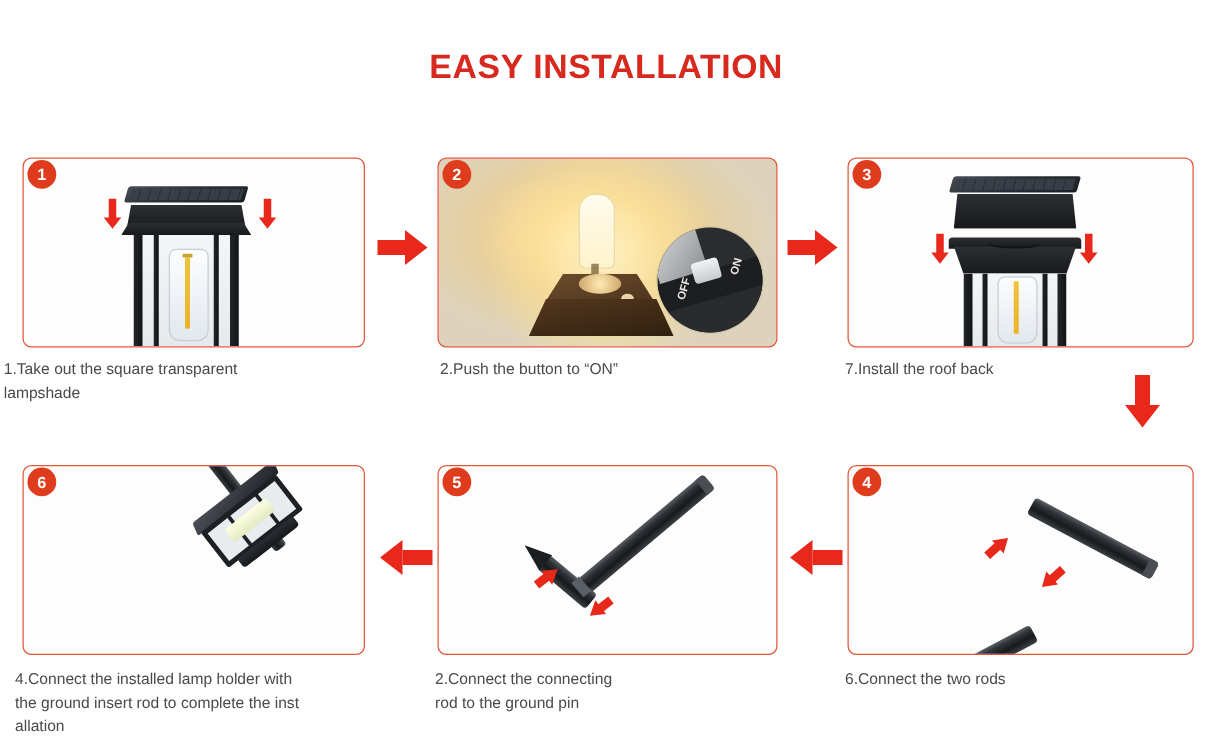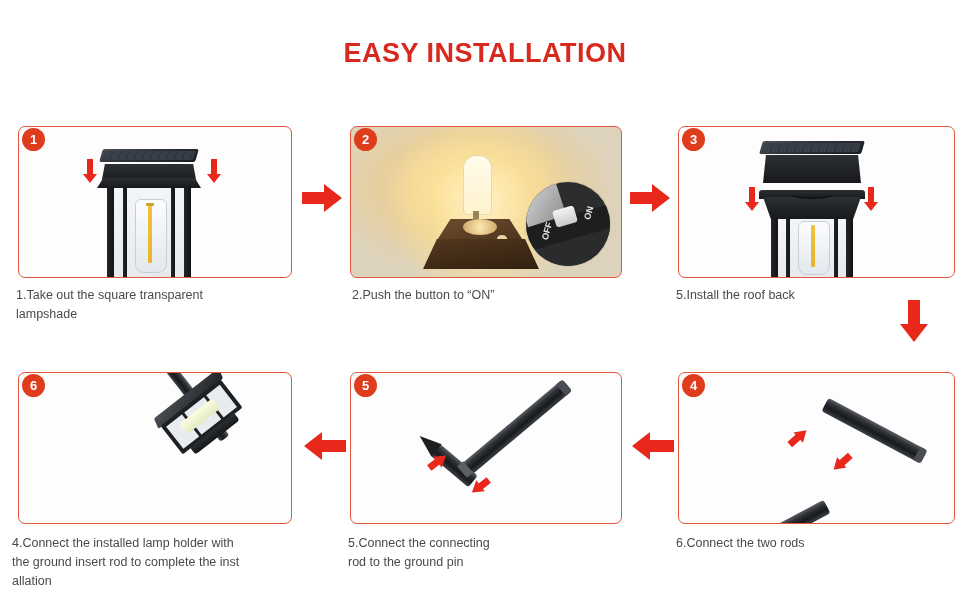--- a/index.html
+++ b/index.html
@@ -152,21 +152,21 @@
       <div class="ra-stem" style="left:4px;top:0;width:6px;height:16px;"></div>
       <div class="ra-head" style="left:0;top:15px;"></div>
     </div>
     <div style="position:absolute;left:188px;top:32px;width:14px;height:26px;">
       <div class="ra-stem" style="left:4px;top:0;width:6px;height:16px;"></div>
       <div class="ra-head" style="left:0;top:15px;"></div>
     </div>
   </div>
 </div>
 <div class="badge" style="left:22px; top:128px;">1</div>
-<div class="caption" style="left:16px; top:286px; width:290px;">1.Take out the square transparent
+<div class="caption" style="left:3px; top:286px; width:290px;">1.Take out the square transparent
 lampshade</div>
 
 <div class="panel warm" style="left:350px; top:126px; width:272px; height:152px;">
   <div style="position:absolute;left:0;top:0;width:100%;height:100%;">
     <div class="p2-glow" style="left:36px; top:-16px; width:190px; height:190px;"></div>
 
     <div class="p2-bulb" style="left:112px; top:28px; width:27px; height:58px;"></div>
     <div style="position:absolute;left:122px;top:84px;width:6px;height:14px;background:rgba(120,95,55,.75);"></div>
 
     <div style="position:absolute;left:86px;top:92px;width:86px;height:30px;background:linear-gradient(165deg,#6d4c2c,#40291661);background-color:#4d3520;clip-path:polygon(16% 0,84% 0,100% 72%,0 72%);"></div>
@@ -211,21 +211,21 @@
       <div class="ra-stem" style="left:4px;top:0;width:6px;height:16px;"></div>
       <div class="ra-head" style="left:0;top:15px;"></div>
     </div>
     <div style="position:absolute;left:185px;top:60px;width:14px;height:26px;">
       <div class="ra-stem" style="left:4px;top:0;width:6px;height:16px;"></div>
       <div class="ra-head" style="left:0;top:15px;"></div>
     </div>
   </div>
 </div>
 <div class="badge" style="left:682px; top:128px;">3</div>
-<div class="caption" style="left:676px; top:286px; width:290px;">5.Install the roof back</div>
+<div class="caption" style="left:676px; top:286px; width:290px;">7.Install the roof back</div>
 
 <div class="panel" style="left:678px; top:372px; width:277px; height:152px;">
   <div style="position:absolute;left:0;top:0;width:100%;height:100%;">
     <div style="position:absolute;left:146px;top:24px;width:112px;height:15px;transform:rotate(28deg);transform-origin:0 50%;">
       <div class="rod-seg" style="left:0;top:0;width:112px;height:15px;"></div>
       <div style="position:absolute;right:0;top:0;width:8px;height:15px;background:#4a4e53;border-radius:0 3px 3px 0;"></div>
     </div>
     <div style="position:absolute;left:36px;top:126px;width:112px;height:15px;transform:rotate(-28deg) translateY(0);transform-origin:100% 50%;">
       <div class="rod-seg" style="left:0;top:0;width:112px;height:15px;"></div>
 
@@ -261,21 +261,21 @@
       <div class="ra-stem" style="left:0;top:6px;width:13px;height:7px;"></div>
       <div class="ra-head" style="left:10px;top:3px;border-top:7px solid transparent;border-bottom:7px solid transparent;border-left:11px solid #e8281b;"></div>
     </div>
     <div class="arrow-mini" style="left:116px; top:104px; width:24px; height:20px; transform:rotate(142deg);">
       <div class="ra-stem" style="left:0;top:6px;width:13px;height:7px;"></div>
       <div class="ra-head" style="left:10px;top:3px;border-top:7px solid transparent;border-bottom:7px solid transparent;border-left:11px solid #e8281b;"></div>
     </div>
   </div>
 </div>
 <div class="badge" style="left:354px; top:374px;">5</div>
-<div class="caption" style="left:348px; top:534px; width:290px;">5.Connect the connecting
+<div class="caption" style="left:348px; top:534px; width:290px;">2.Connect the connecting
 rod to the ground pin</div>
 
 <div class="panel" style="left:18px; top:372px; width:274px; height:152px;">
   <div style="position:absolute;left:0;top:0;width:100%;height:100%;">
 
     <div style="position:absolute;left:78px;top:60px;width:128px;height:11px;transform:rotate(52deg);transform-origin:100% 50%;">
       <div class="rod-seg" style="left:10px;top:0;width:118px;height:11px;"></div>
 
     </div>
 

